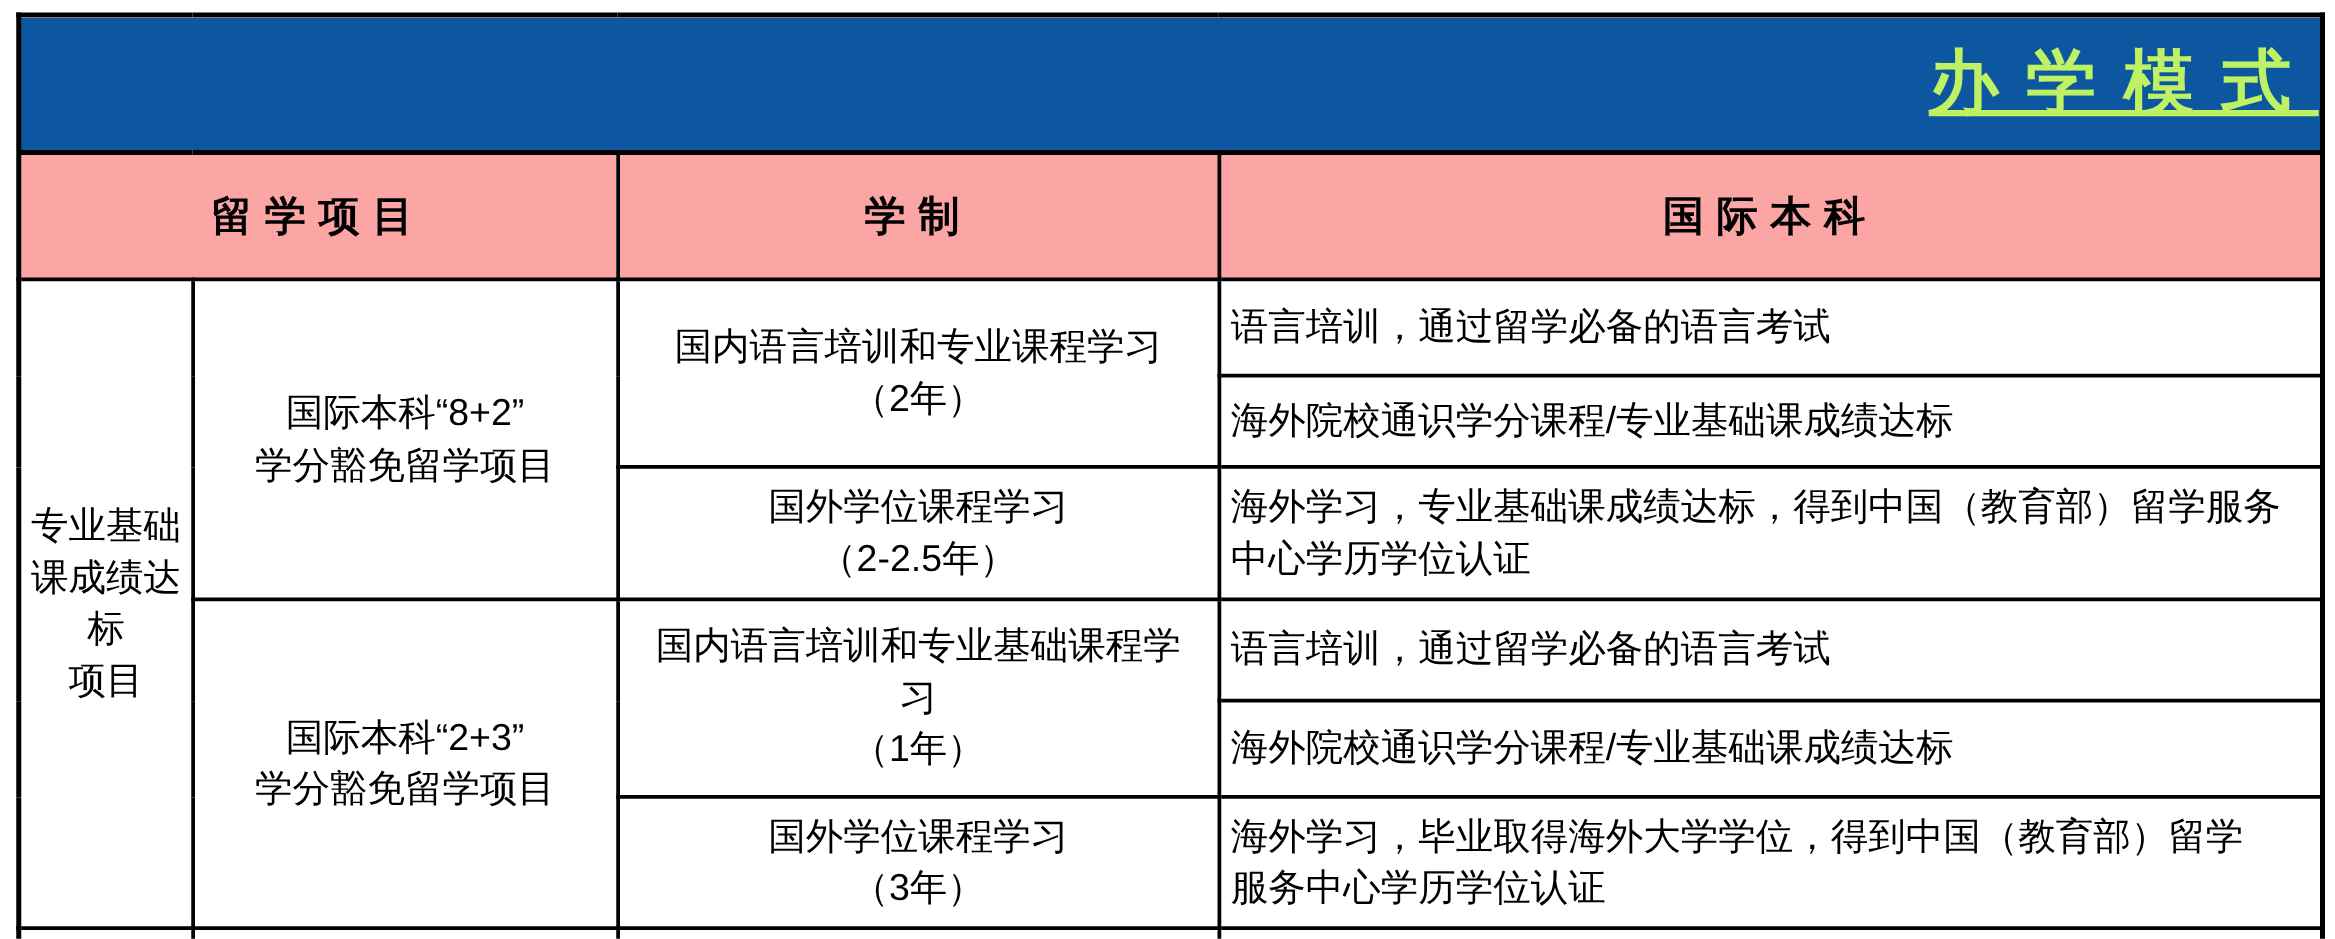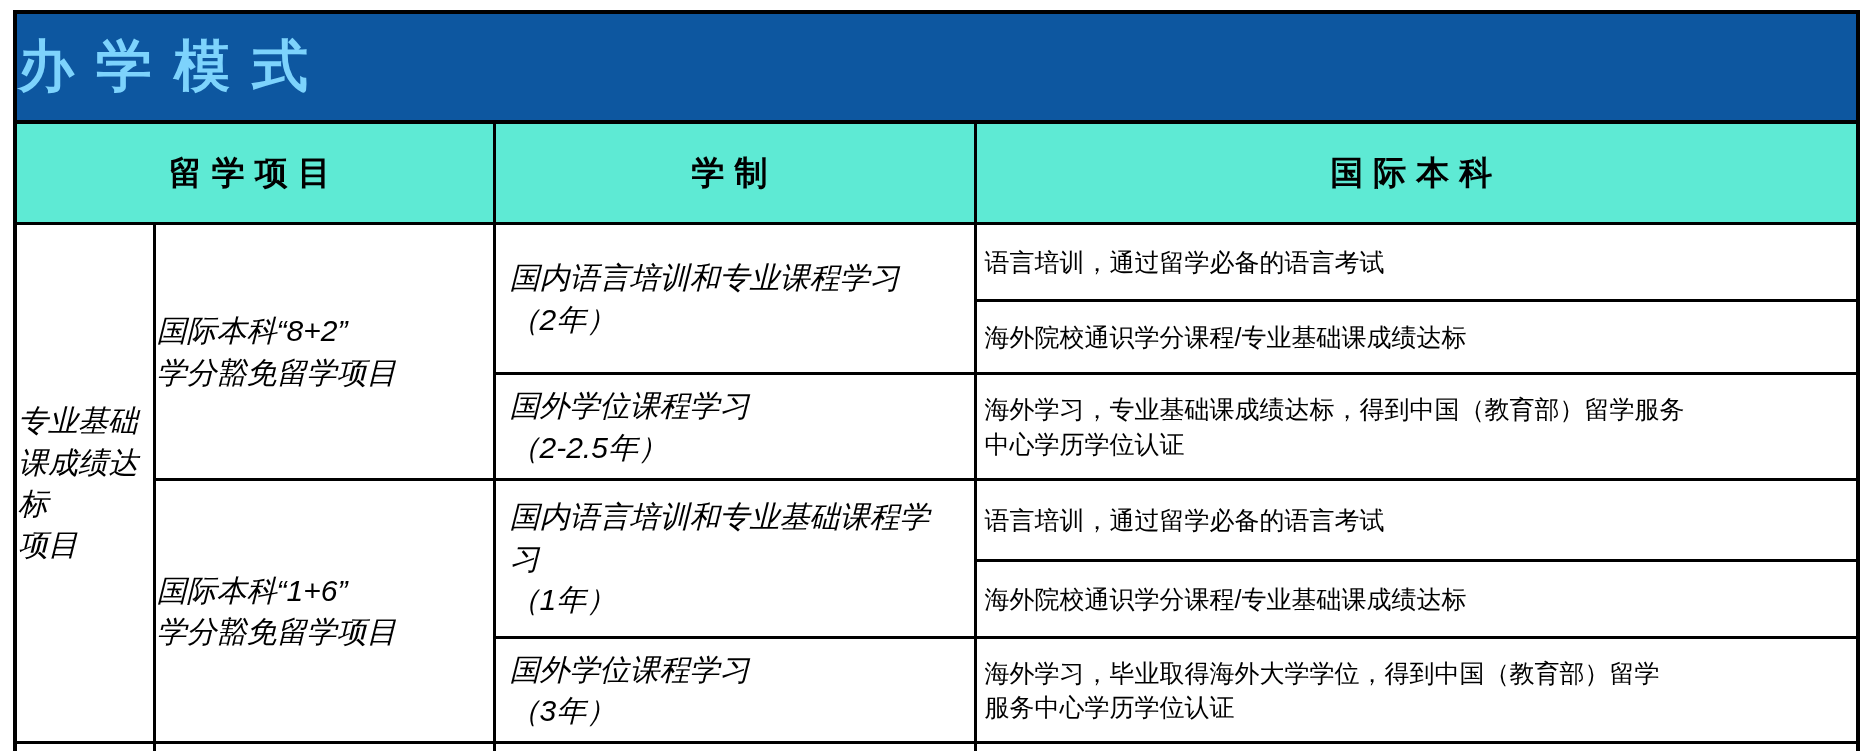--- a/index.html
+++ b/index.html
@@ -8,34 +8,34 @@
     font-family:"Liberation Sans","DejaVu Sans",sans-serif;
     color:#000000;position:relative;
   }
   .table-wrap{position:absolute;left:13px;top:10px;width:1843px;}
   table.mode{
     border-collapse:collapse;table-layout:fixed;width:1843px;
     border:4px solid #000000;background:#ffffff;
   }
   td,th{border:3px solid #000000;vertical-align:middle;overflow:hidden;}
   .title-cell{
-    background:#0d57a0;color:#7dd3fc;text-align:left;
+    background:#0d57a0;color:#bef264;text-align:right;
     font-size:56px;font-weight:bold;letter-spacing:22px;
-    height:104px;border-bottom:4px solid #000000;
+    height:104px;border-bottom:4px solid #000000;text-decoration:underline;
   }
   th.hdr{
-    background:#5eead4;font-size:33px;font-weight:bold;
+    background:#fca5a5;font-size:33px;font-weight:bold;
     letter-spacing:10px;height:96px;
   }
   td.c1,td.c2,td.c3{
-    text-align:left;font-size:30px;line-height:1.38;white-space:pre-line;font-style:italic;
+    text-align:center;font-size:30px;line-height:1.38;white-space:pre-line;
   }
   td.c3{padding:0 14px;}
   td.c4{
-    text-align:left;font-size:25px;line-height:1.38;white-space:pre-line;
+    text-align:left;font-size:30px;line-height:1.38;white-space:pre-line;
     padding:2px 12px 2px 8px;
   }
 </style>
 </head>
 <body>
 
 <div class="table-wrap">
   <table class="mode">
     <colgroup>
       <col style="width:139px">
@@ -66,21 +66,21 @@
       <td class="c4">海外院校通识学分课程/专业基础课成绩达标</td>
     </tr>
     <tr style="height:106px">
       <td class="c3">国外学位课程学习
 （2-2.5年）</td>
       <td class="c4">海外学习，专业基础课成绩达标，得到中国（教育部）留学服务
 中心学历学位认证</td>
     </tr>
 
     <tr style="height:81px">
-      <td class="c2" rowspan="3">国际本科“1+6”
+      <td class="c2" rowspan="3">国际本科“2+3”
 学分豁免留学项目</td>
       <td class="c3" rowspan="2">国内语言培训和专业基础课程学
 习
 （1年）</td>
       <td class="c4">语言培训，通过留学必备的语言考试</td>
     </tr>
     <tr style="height:77px">
       <td class="c4">海外院校通识学分课程/专业基础课成绩达标</td>
     </tr>
     <tr style="height:105px">

